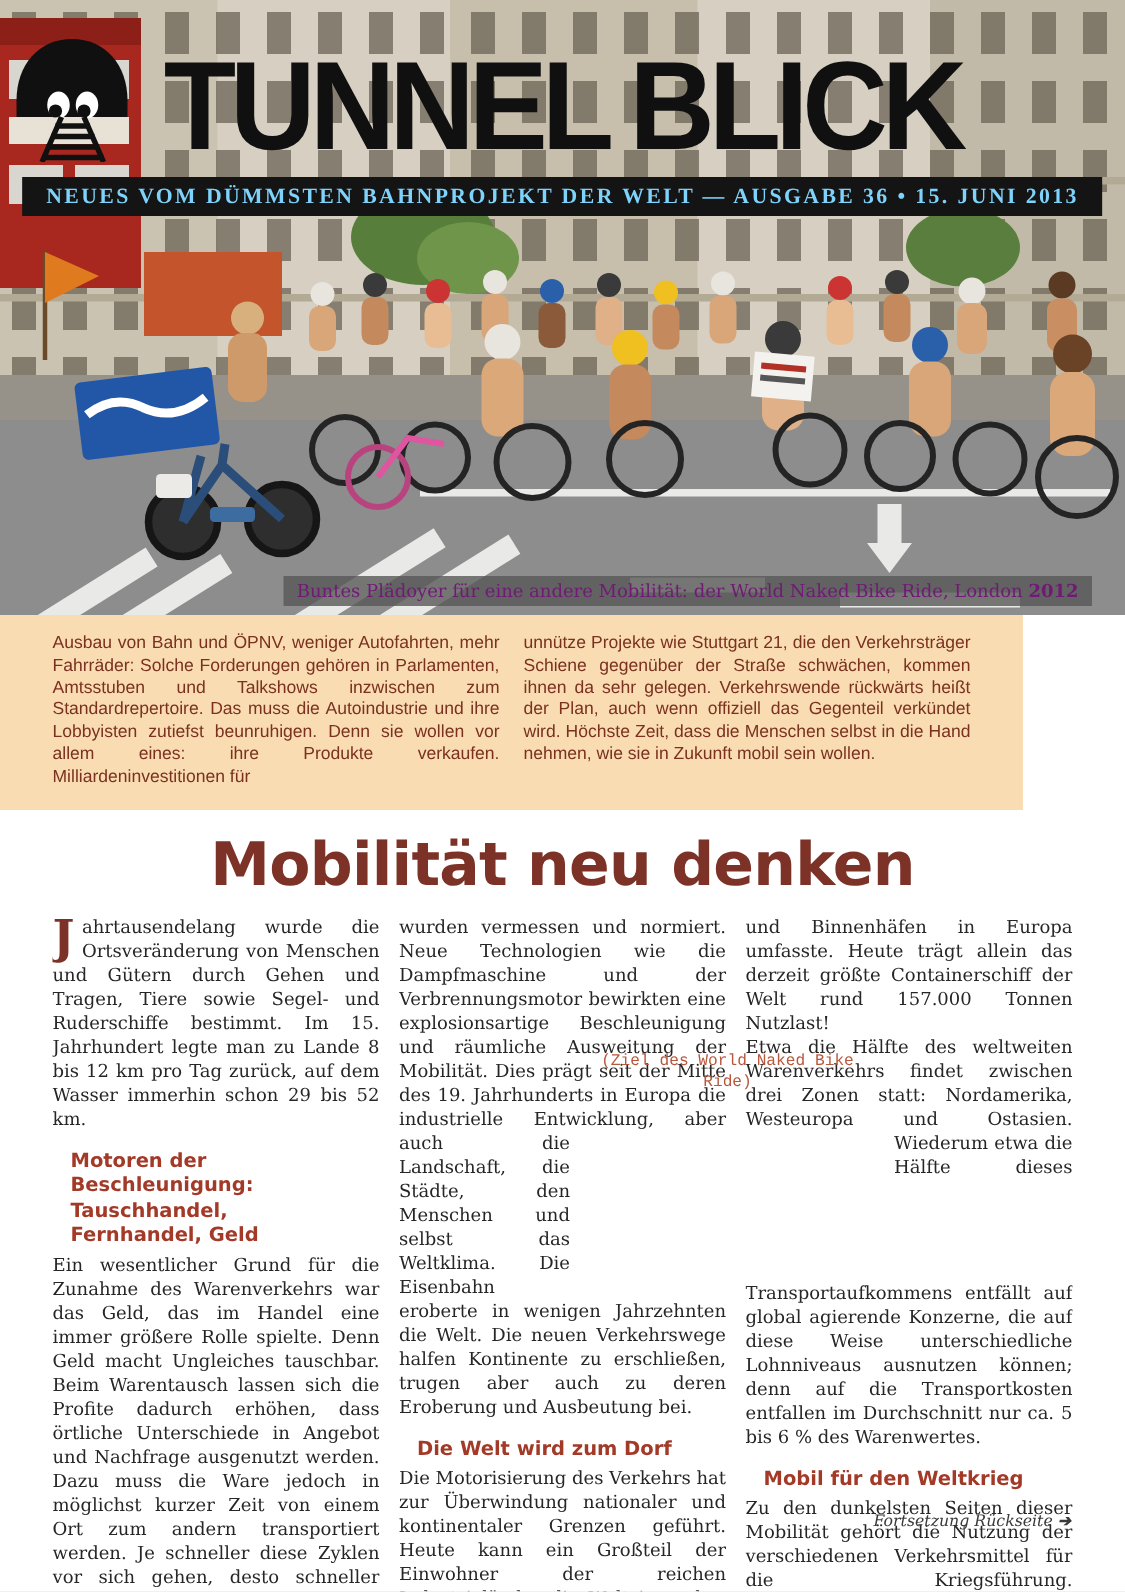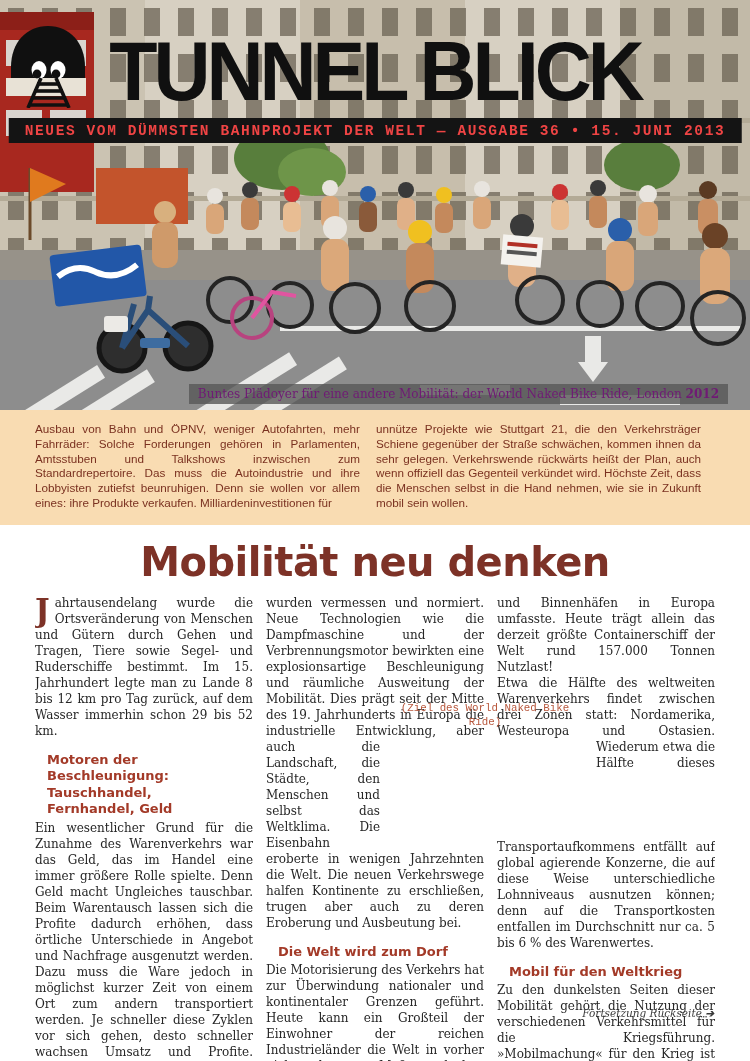--- a/index.html
+++ b/index.html
@@ -20,36 +20,36 @@
   }
   .mast-word {
     font-family:"Liberation Sans", sans-serif; font-weight:900;
     font-size:79px; letter-spacing:-4px; color:#101010;
     transform:scaleY(1.06); line-height:1;
   }
   .mast-icon { width:92px; height:86px; margin:0 2px; flex:none; }
 
   .banner {
     position:absolute; top:118px; left:50%; transform:translateX(-50%);
-    background:#141414; color:#ef4444; padding:5px 16px 4px;
-    font-family:Liberation Mono, monospace; font-weight:bold;
+    background:#141414; color:#7dd3fc; padding:5px 16px 4px;
+    font-family:Liberation Serif, serif; font-weight:bold;
     font-size:14.5px; letter-spacing:1.6px; white-space:nowrap;
   }
 
   .caption {
     position:absolute; right:22px; bottom:6px;
     background:rgba(88,88,88,0.80); color:#701a75;
     font-family:"DejaVu Serif", serif; font-size:12px;
     padding:3px 9px; white-space:nowrap;
   }
   .caption b { font-weight:bold; }
 
   
   .intro {
-    width:750px; background:#f9dcb2; padding:12px 35px 14px;
+    width:682px; background:#f9dcb2; padding:12px 35px 14px;
     display:flex; gap:16px;
   }
   .intro p {
     width:325px; text-align:justify;
     font-family:"Liberation Sans", sans-serif;
     font-size:11.7px; line-height:14.8px; color:#7a3120;
   }
 
   
   h1.headline {

